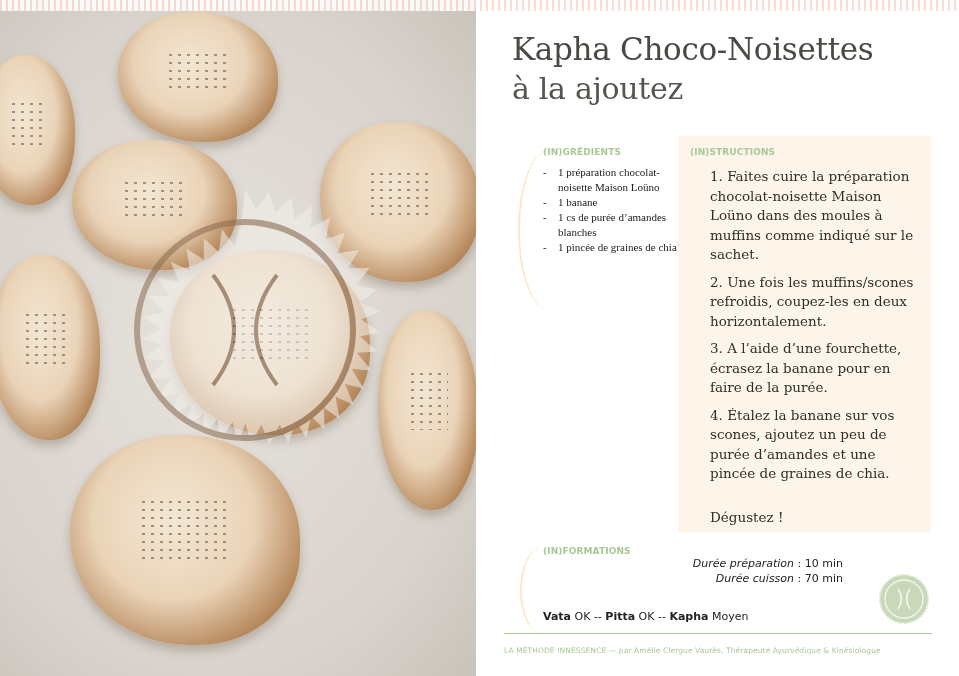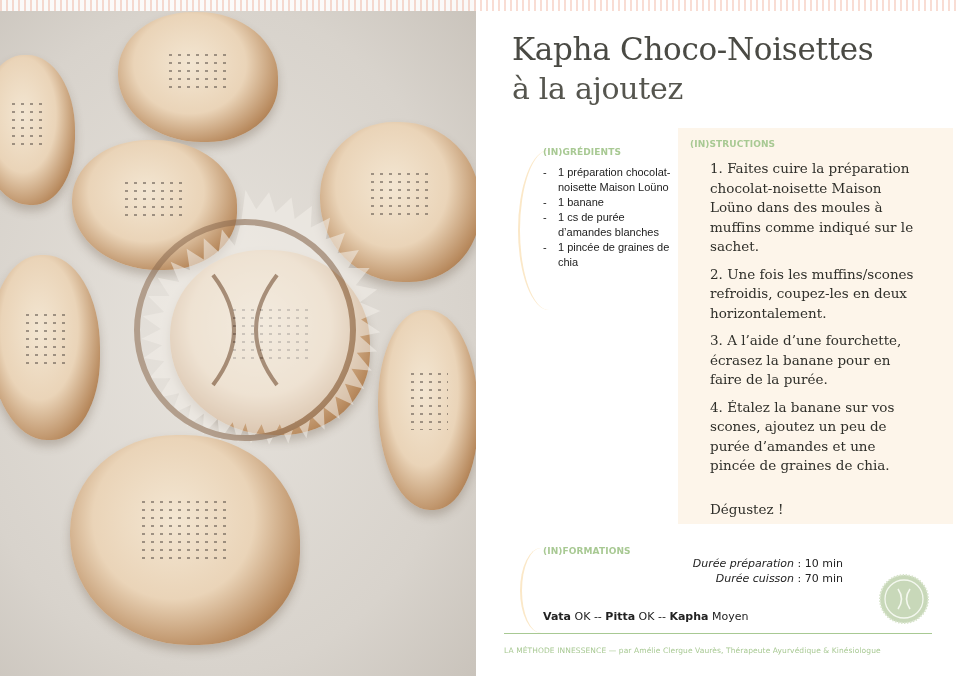--- a/index.html
+++ b/index.html
@@ -41,25 +41,25 @@
     position: absolute; border-left: 2px solid #fbe8c8; border-radius: 50%;
   }
   .ing-section { position: absolute; left: 67px; top: 147px; width: 135px; }
   .section-label {
     font-family: "DejaVu Sans", sans-serif; font-size: 9px; font-weight: bold;
     color: #a8c993; letter-spacing: 0.1px;
   }
   .ing-list { list-style: none; margin: 8px 0 0 0; padding: 0; }
   .ing-list li {
     position: relative; padding-left: 15px;
-    font-family: Liberation Sans, sans-serif; font-size: 11px; line-height: 15px; color: #222;
+    font-family: Liberation Serif, serif; font-size: 11px; line-height: 15px; color: #222;
   }
   .ing-list li::before { content: "-"; position: absolute; left: 0; top: 0; }
   .instructions-box {
-    position: absolute; left: 202px; top: 128px; width: 275px; height: 396px;
+    position: absolute; left: 202px; top: 136px; width: 253px; height: 396px;
     background: #fdf5ea;
   }
   .instructions-box .section-label { position: absolute; left: 12px; top: 11px; }
   .steps {
     position: absolute; left: 24px; top: 31px; width: 222px;
     font-family: "DejaVu Serif", serif; font-size: 13.5px; line-height: 19.5px; color: #2f2f2a;
   }
   .steps p { margin: 0 0 8px 8px; }
   .steps .enjoy { position: absolute; top: 341px; left: 0; }
   .info { position: absolute; left: 67px; top: 546px; width: 300px; }

